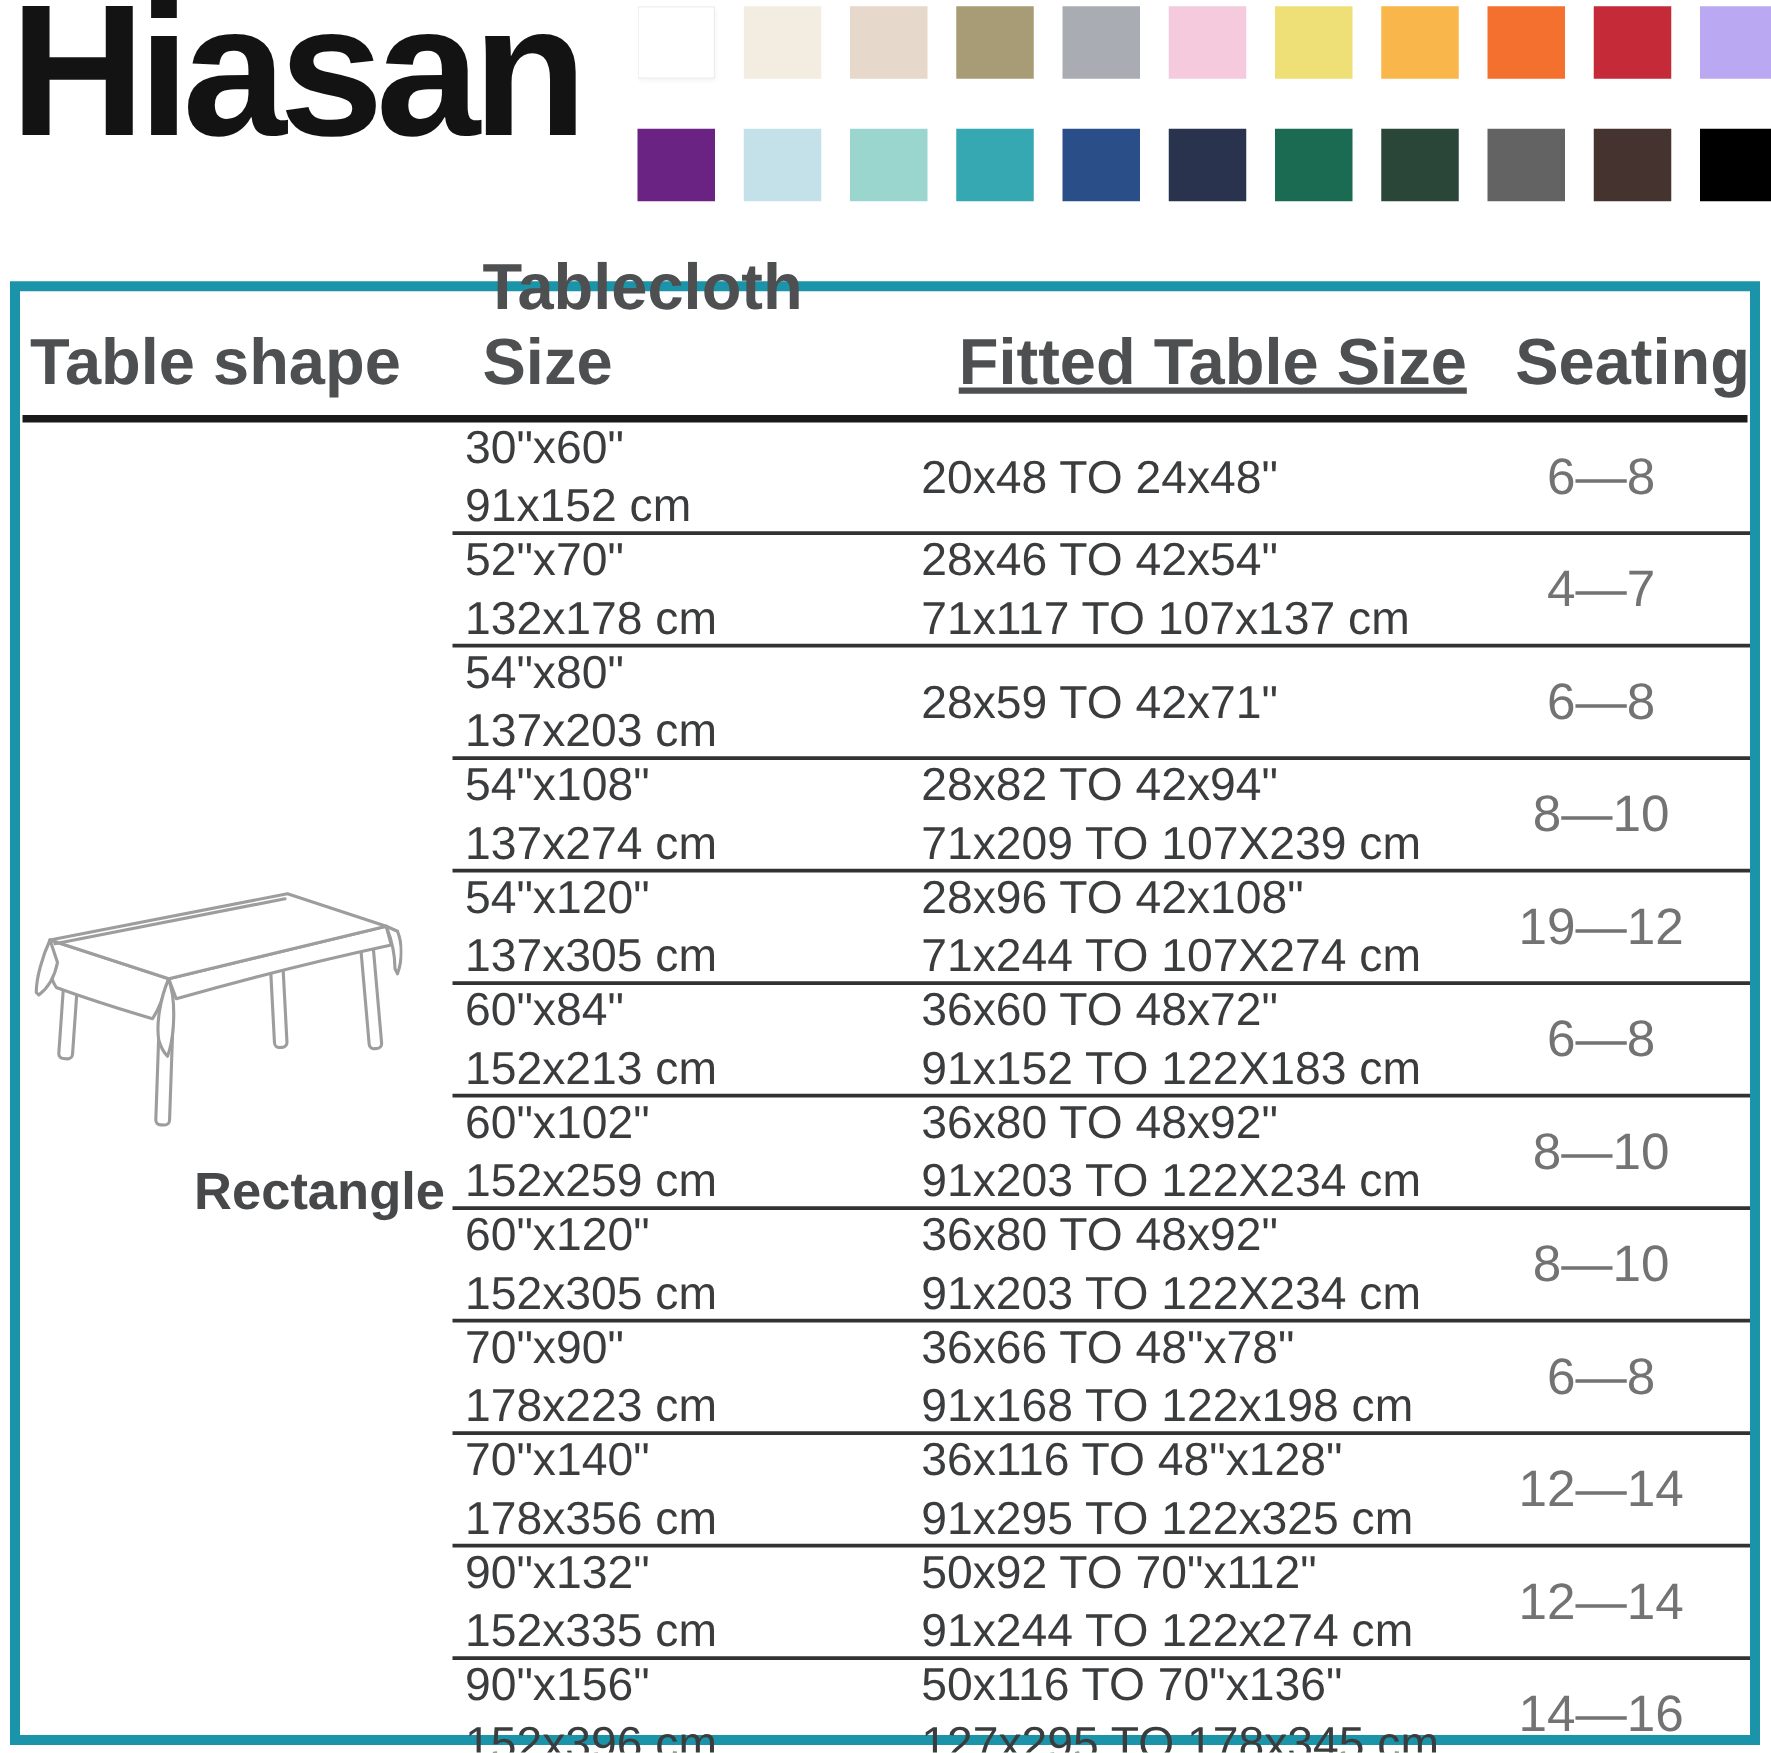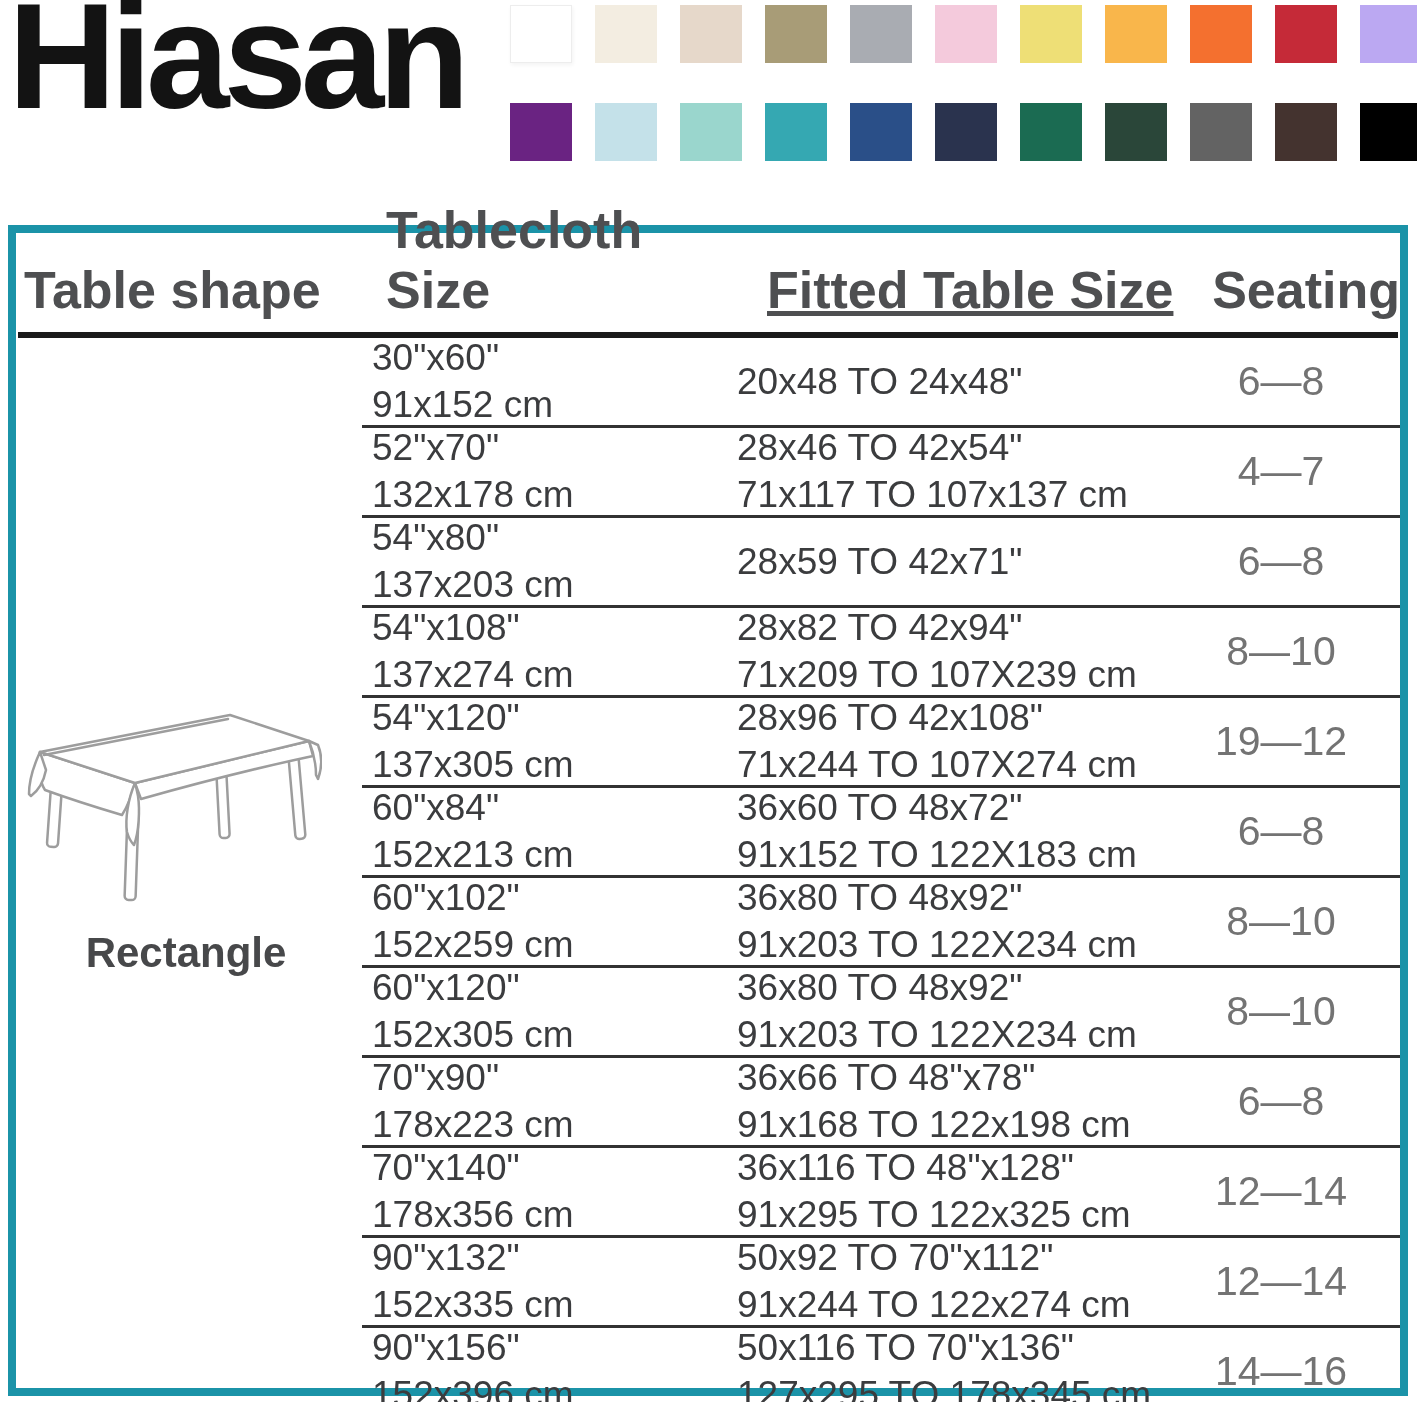--- a/index.html
+++ b/index.html
@@ -31,21 +31,21 @@
   .h-seating{flex:1;text-align:right;}
   .header-line{height:6px;background:#1a1a1a;margin:0 2px;}
   .rows{display:flex;flex-direction:column;height:1050px;}
   .row{flex:1;display:flex;margin-left:346px;border-bottom:3px solid #323232;box-sizing:border-box;}
   .row:last-child{border-bottom:none;}
   .cell{font-size:37px;color:#3b3c3e;line-height:40px;}
   .c-cloth{width:365px;padding-left:10px;box-sizing:border-box;display:flex;flex-direction:column;justify-content:center;gap:7px;}
   .c-fitted{width:435px;padding-left:10px;box-sizing:border-box;display:flex;flex-direction:column;justify-content:center;gap:7px;}
   .c-seating{flex:1;display:flex;align-items:center;justify-content:center;font-size:41px;color:#737373;}
   
-  .shape-col{position:absolute;left:0;top:462px;width:340px;text-align:center;}
+  .shape-col{position:absolute;left:0;top:462px;width:340px;text-align:right;}
   .shape-col svg{display:block;margin-left:6px;}
   .shape-label{margin-top:22px;font-size:42px;font-weight:700;color:#47484a;}
 </style>
 </head>
 <body>
 
 <div class="logo">Hiasan</div>
 
 <div class="swatches">
   <div class="swatch-row">

